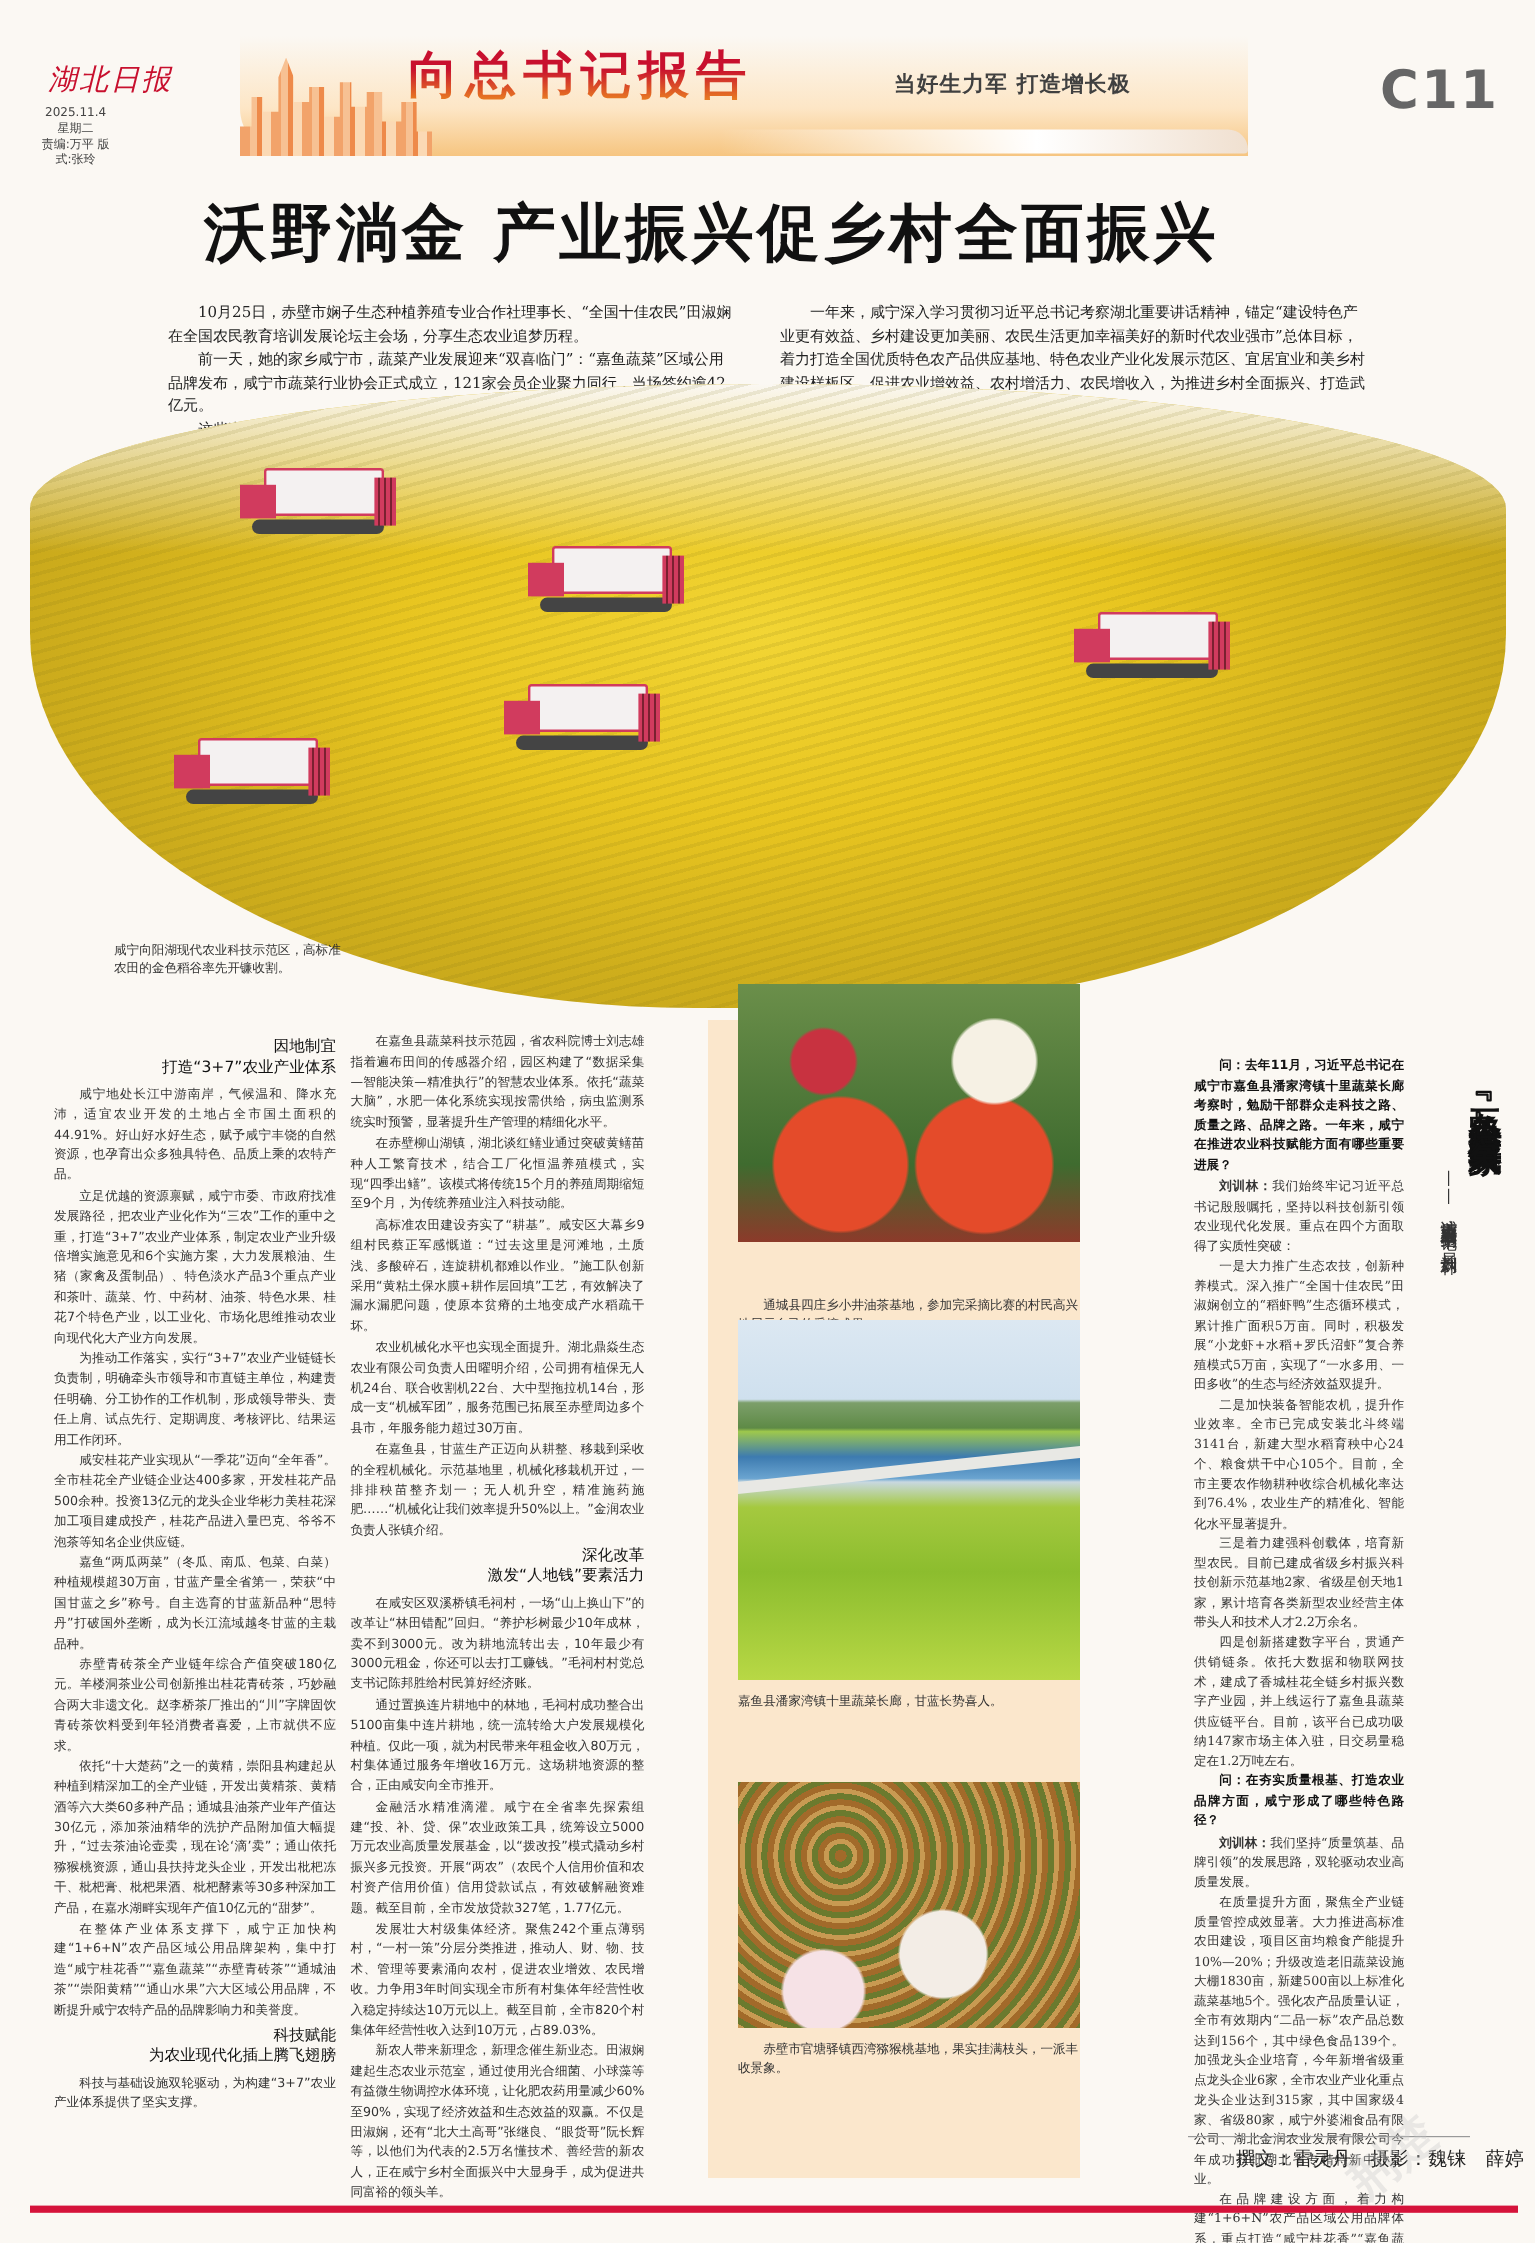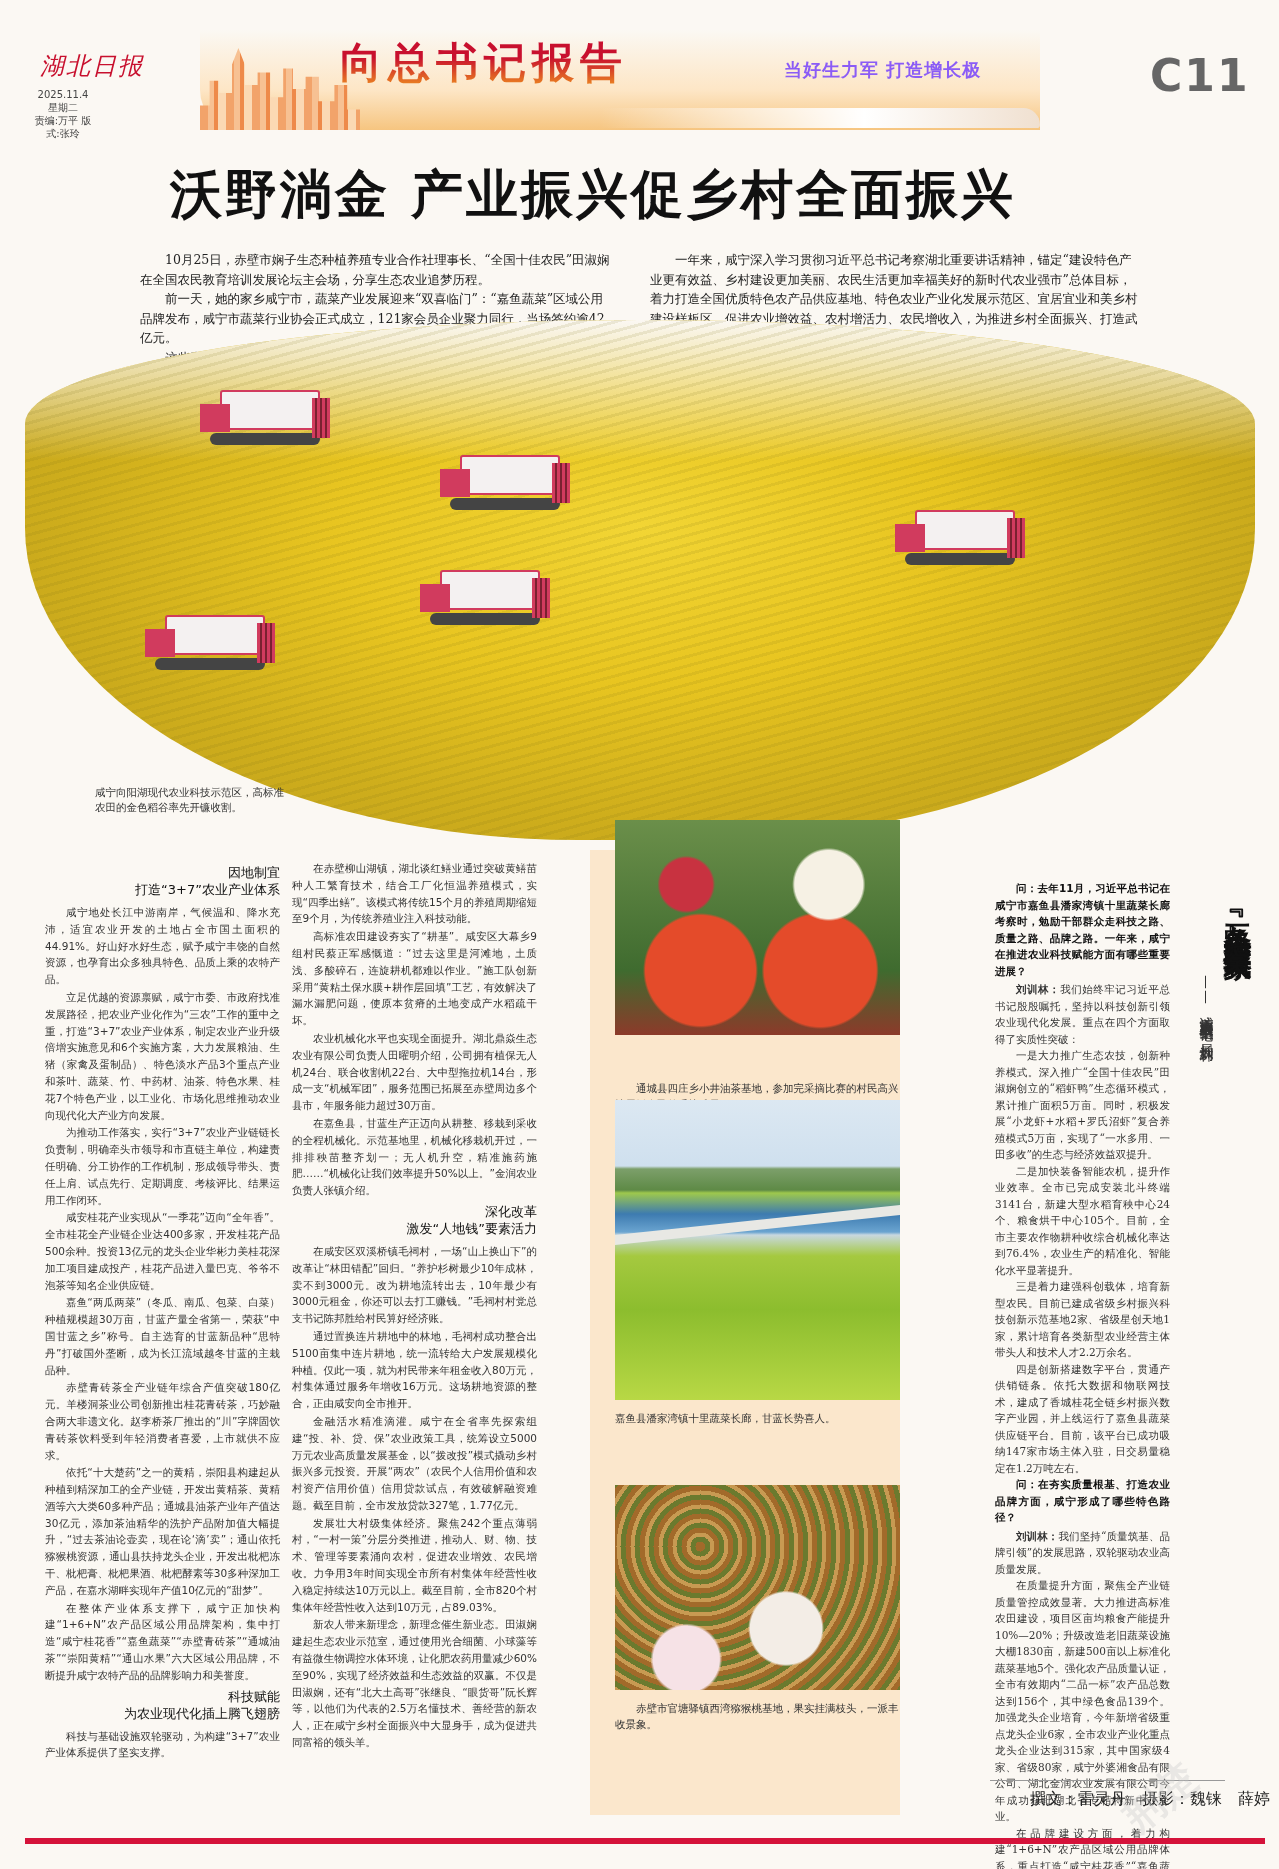--- a/index.html
+++ b/index.html
@@ -3,21 +3,21 @@
 <meta charset="utf-8">
 <style>
 *{box-sizing:border-box;margin:0;padding:0}
 body{width:1279px;height:1869px;background:#fbf8f3;font-family:"DejaVu Sans","Liberation Sans",sans-serif;color:#2a2a2a;position:relative;overflow:hidden}
 .masthead{position:absolute;left:0;top:0;width:1279px;height:156px}
 .logo{position:absolute;left:40px;top:50px;font-family:"DejaVu Serif",serif;font-size:24px;color:#c8102e;font-style:italic;letter-spacing:2px}
 .dateline{position:absolute;left:32px;top:88px;font-size:10px;color:#444;line-height:13px;text-align:center;width:62px}
 .banner{position:absolute;left:200px;top:30px;width:840px;height:100px;background:linear-gradient(180deg,rgba(255,255,255,0) 0%,#fde6c6 60%,#f6c580 100%);border-radius:0 0 0 40px}
 .skyline{position:absolute;left:200px;top:48px;width:160px;height:82px;background:repeating-linear-gradient(90deg,#f2a36a 0 8px,#f7c193 8px 14px,#ee8a4a 14px 18px,#fbd9b4 18px 26px);clip-path:polygon(0 100%,0 70%,6% 70%,6% 40%,12% 40%,12% 55%,20% 55%,20% 20%,24% 0,28% 20%,28% 45%,36% 45%,36% 30%,44% 30%,44% 60%,52% 60%,52% 25%,58% 25%,58% 50%,66% 50%,66% 35%,74% 35%,74% 65%,84% 65%,84% 45%,92% 45%,92% 75%,100% 75%,100% 100%)}
 .section-title{position:absolute;left:340px;top:35px;font-family:"DejaVu Serif",serif;font-weight:bold;font-size:42px;letter-spacing:6px;background:linear-gradient(180deg,#c8102e 40%,#f29c1f 100%);-webkit-background-clip:text;background-clip:text;color:transparent}
-.section-sub{position:absolute;left:784px;top:58px;font-family:"DejaVu Serif",serif;font-weight:bold;font-size:18px;color:#8b5cf6;letter-spacing:1px}
+.section-sub{position:absolute;left:745px;top:58px;font-family:"DejaVu Serif",serif;font-weight:bold;font-size:18px;color:#404040;letter-spacing:1px}
 .page-no{position:absolute;left:1150px;top:50px;font-size:44px;color:#666;font-weight:700;letter-spacing:2px}
 .train{position:absolute;left:600px;top:108px;width:440px;height:20px;background:linear-gradient(90deg,rgba(255,255,255,0),#fff 60%,#f0e0d0);border-radius:0 20px 4px 0}
 .headline{position:absolute;left:170px;top:160px;font-family:"DejaVu Serif",serif;font-weight:bold;font-size:52px;color:#111;letter-spacing:3px;white-space:nowrap}
 .lead{position:absolute;top:250px;font-family:"DejaVu Serif",serif;font-size:12.5px;line-height:19.5px;color:#222}
 .lead p{text-indent:2em}
 .lead-left{left:140px;width:470px}
 .lead-right{left:650px;width:490px}
 .hero{position:absolute;left:25px;top:320px;width:1230px;height:520px;background:radial-gradient(ellipse at 50% 40%,#f2d534 0%,#e8c520 35%,#cfae1c 65%,#b89a1c 100%);border-radius:50% 50% 45% 45%/20% 20% 60% 60%;overflow:hidden}
 .hero::before{content:"";position:absolute;left:0;top:0;right:0;height:140px;background:linear-gradient(180deg,#fbf8f3 0%,rgba(251,248,243,.4) 60%,rgba(251,248,243,0))}
 .hero-stripes{position:absolute;inset:0;background:repeating-linear-gradient(165deg,rgba(120,110,20,.12) 0 3px,rgba(0,0,0,0) 3px 9px)}
@@ -124,20 +124,21 @@
   <p>咸安桂花产业实现从“一季花”迈向“全年香”。全市桂花全产业链企业达400多家，开发桂花产品500余种。投资13亿元的龙头企业华彬力美桂花深加工项目建成投产，桂花产品进入量巴克、爷爷不泡茶等知名企业供应链。</p>
   <p>嘉鱼“两瓜两菜”（冬瓜、南瓜、包菜、白菜）种植规模超30万亩，甘蓝产量全省第一，荣获“中国甘蓝之乡”称号。自主选育的甘蓝新品种“思特丹”打破国外垄断，成为长江流域越冬甘蓝的主栽品种。</p>
   <p>赤壁青砖茶全产业链年综合产值突破180亿元。羊楼洞茶业公司创新推出桂花青砖茶，巧妙融合两大非遗文化。赵李桥茶厂推出的“川”字牌固饮青砖茶饮料受到年轻消费者喜爱，上市就供不应求。</p>
   <p>依托“十大楚药”之一的黄精，崇阳县构建起从种植到精深加工的全产业链，开发出黄精茶、黄精酒等六大类60多种产品；通城县油茶产业年产值达30亿元，添加茶油精华的洗护产品附加值大幅提升，“过去茶油论壶卖，现在论‘滴’卖”；通山依托猕猴桃资源，通山县扶持龙头企业，开发出枇杷冻干、枇杷膏、枇杷果酒、枇杷酵素等30多种深加工产品，在嘉水湖畔实现年产值10亿元的“甜梦”。</p>
   <p>在整体产业体系支撑下，咸宁正加快构建“1+6+N”农产品区域公用品牌架构，集中打造“咸宁桂花香”“嘉鱼蔬菜”“赤壁青砖茶”“通城油茶”“崇阳黄精”“通山水果”六大区域公用品牌，不断提升咸宁农特产品的品牌影响力和美誉度。</p>
   <h3><span>科技赋能</span><br><span>为农业现代化插上腾飞翅膀</span></h3>
   <p>科技与基础设施双轮驱动，为构建“3+7”农业产业体系提供了坚实支撑。</p>
 </article>
 
 <article class="col col2">
+  <p>在嘉鱼县蔬菜科技示范园，省农科院博士刘志雄指着遍布田间的传感器介绍，园区构建了“数据采集—智能决策—精准执行”的智慧农业体系。依托“蔬菜大脑”，水肥一体化系统实现按需供给，病虫监测系统实时预警，显著提升生产管理的精细化水平。</p>
   <p>在赤壁柳山湖镇，湖北谈红鳝业通过突破黄鳝苗种人工繁育技术，结合工厂化恒温养殖模式，实现“四季出鳝”。该模式将传统15个月的养殖周期缩短至9个月，为传统养殖业注入科技动能。</p>
   <p>高标准农田建设夯实了“耕基”。咸安区大幕乡9组村民蔡正军感慨道：“过去这里是河滩地，土质浅、多酸碎石，连旋耕机都难以作业。”施工队创新采用“黄粘土保水膜+耕作层回填”工艺，有效解决了漏水漏肥问题，使原本贫瘠的土地变成产水稻疏干坏。</p>
   <p>农业机械化水平也实现全面提升。湖北鼎焱生态农业有限公司负责人田曜明介绍，公司拥有植保无人机24台、联合收割机22台、大中型拖拉机14台，形成一支“机械军团”，服务范围已拓展至赤壁周边多个县市，年服务能力超过30万亩。</p>
   <p>在嘉鱼县，甘蓝生产正迈向从耕整、移栽到采收的全程机械化。示范基地里，机械化移栽机开过，一排排秧苗整齐划一；无人机升空，精准施药施肥……“机械化让我们效率提升50%以上。”金润农业负责人张镇介绍。</p>
   <h3><span>深化改革</span><br><span>激发“人地钱”要素活力</span></h3>
   <p>在咸安区双溪桥镇毛祠村，一场“山上换山下”的改革让“林田错配”回归。“养护杉树最少10年成林，卖不到3000元。改为耕地流转出去，10年最少有3000元租金，你还可以去打工赚钱。”毛祠村村党总支书记陈邦胜给村民算好经济账。</p>
   <p>通过置换连片耕地中的林地，毛祠村成功整合出5100亩集中连片耕地，统一流转给大户发展规模化种植。仅此一项，就为村民带来年租金收入80万元，村集体通过服务年增收16万元。这场耕地资源的整合，正由咸安向全市推开。</p>
   <p>金融活水精准滴灌。咸宁在全省率先探索组建“投、补、贷、保”农业政策工具，统筹设立5000万元农业高质量发展基金，以“拨改投”模式撬动乡村振兴多元投资。开展“两农”（农民个人信用价值和农村资产信用价值）信用贷款试点，有效破解融资难题。截至目前，全市发放贷款327笔，1.77亿元。</p>
   <p>发展壮大村级集体经济。聚焦242个重点薄弱村，“一村一策”分层分类推进，推动人、财、物、技术、管理等要素涌向农村，促进农业增效、农民增收。力争用3年时间实现全市所有村集体年经营性收入稳定持续达10万元以上。截至目前，全市820个村集体年经营性收入达到10万元，占89.03%。</p>
   <p>新农人带来新理念，新理念催生新业态。田淑娴建起生态农业示范室，通过使用光合细菌、小球藻等有益微生物调控水体环境，让化肥农药用量减少60%至90%，实现了经济效益和生态效益的双赢。不仅是田淑娴，还有“北大土高哥”张继良、“眼货哥”阮长辉等，以他们为代表的2.5万名懂技术、善经营的新农人，正在咸宁乡村全面振兴中大显身手，成为促进共同富裕的领头羊。</p>

